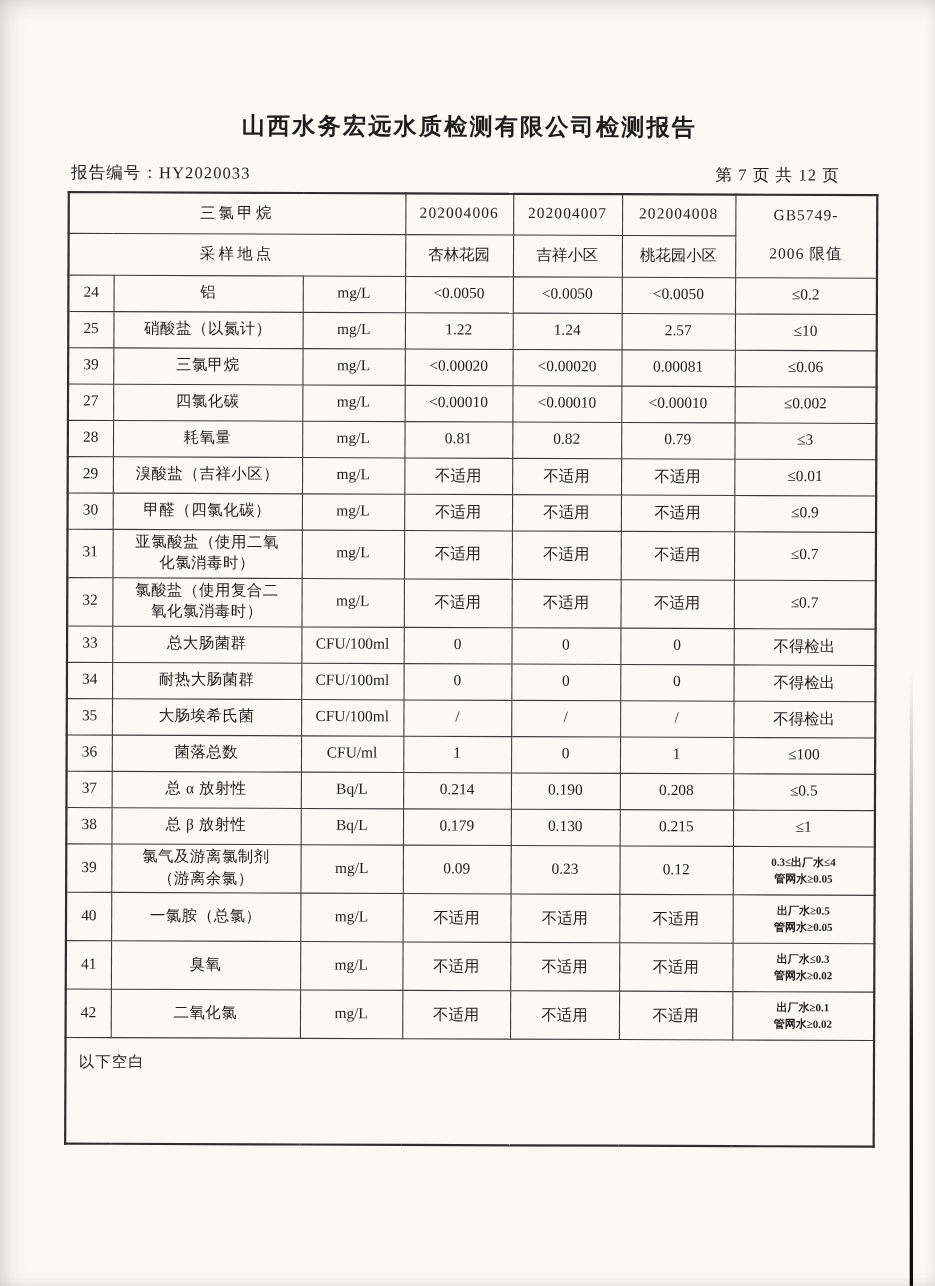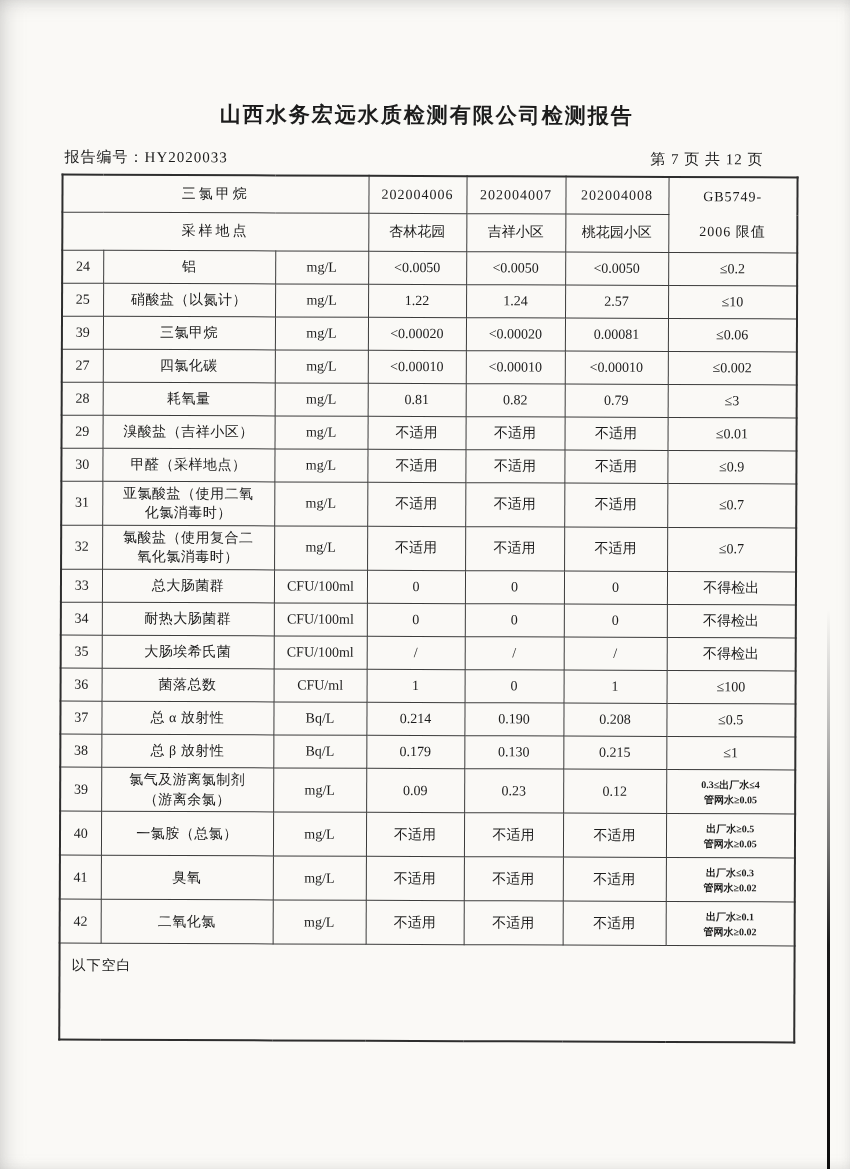--- a/index.html
+++ b/index.html
@@ -212,21 +212,21 @@
     <td class="value-cell">不适用</td>
     <td class="value-cell">不适用</td>
     <td class="value-cell">不适用</td>
     <td class="limit-cell">
       <div>≤0.01</div>
       <div></div>
     </td>
   </tr>
           <tr class="data-row">
     <td class="no-cell">30</td>
-    <td class="name-cell">甲醛（采样地点）</td>
+    <td class="name-cell">甲醛（四氯化碳）</td>
     <td class="unit-cell">mg/L</td>
     <td class="value-cell">不适用</td>
     <td class="value-cell">不适用</td>
     <td class="value-cell">不适用</td>
     <td class="limit-cell">
       <div>≤0.9</div>
       <div></div>
     </td>
   </tr>
           <tr class="data-row">

